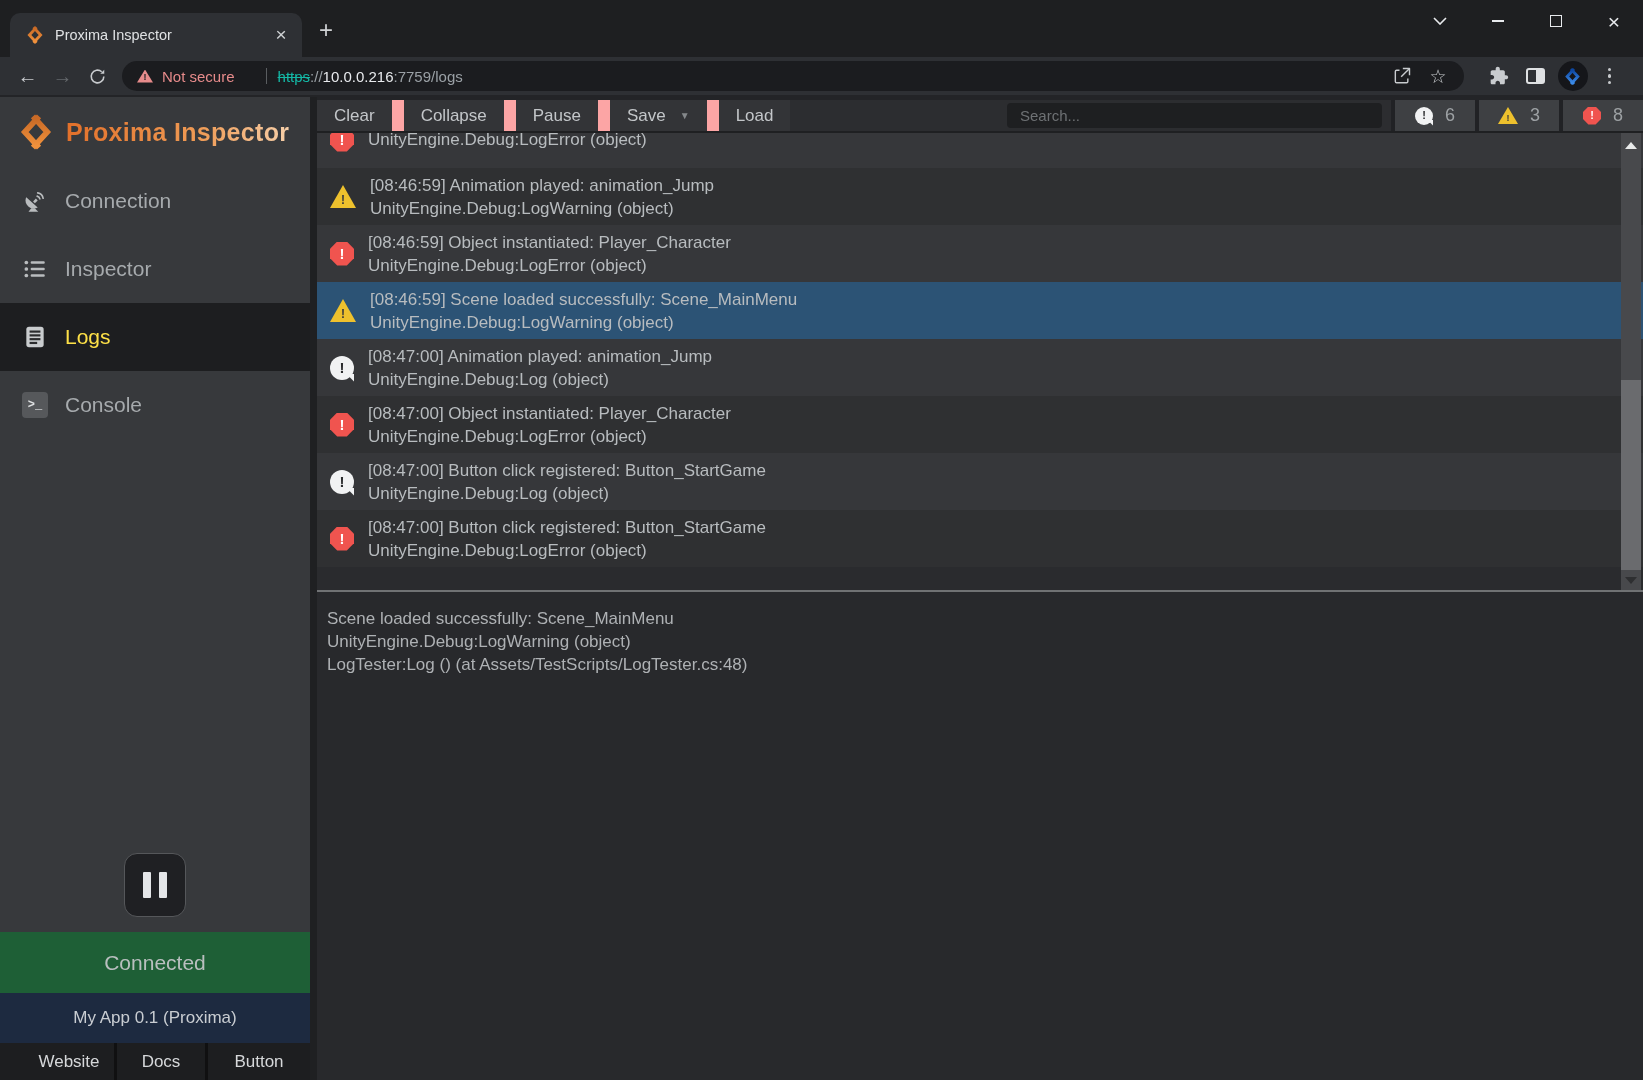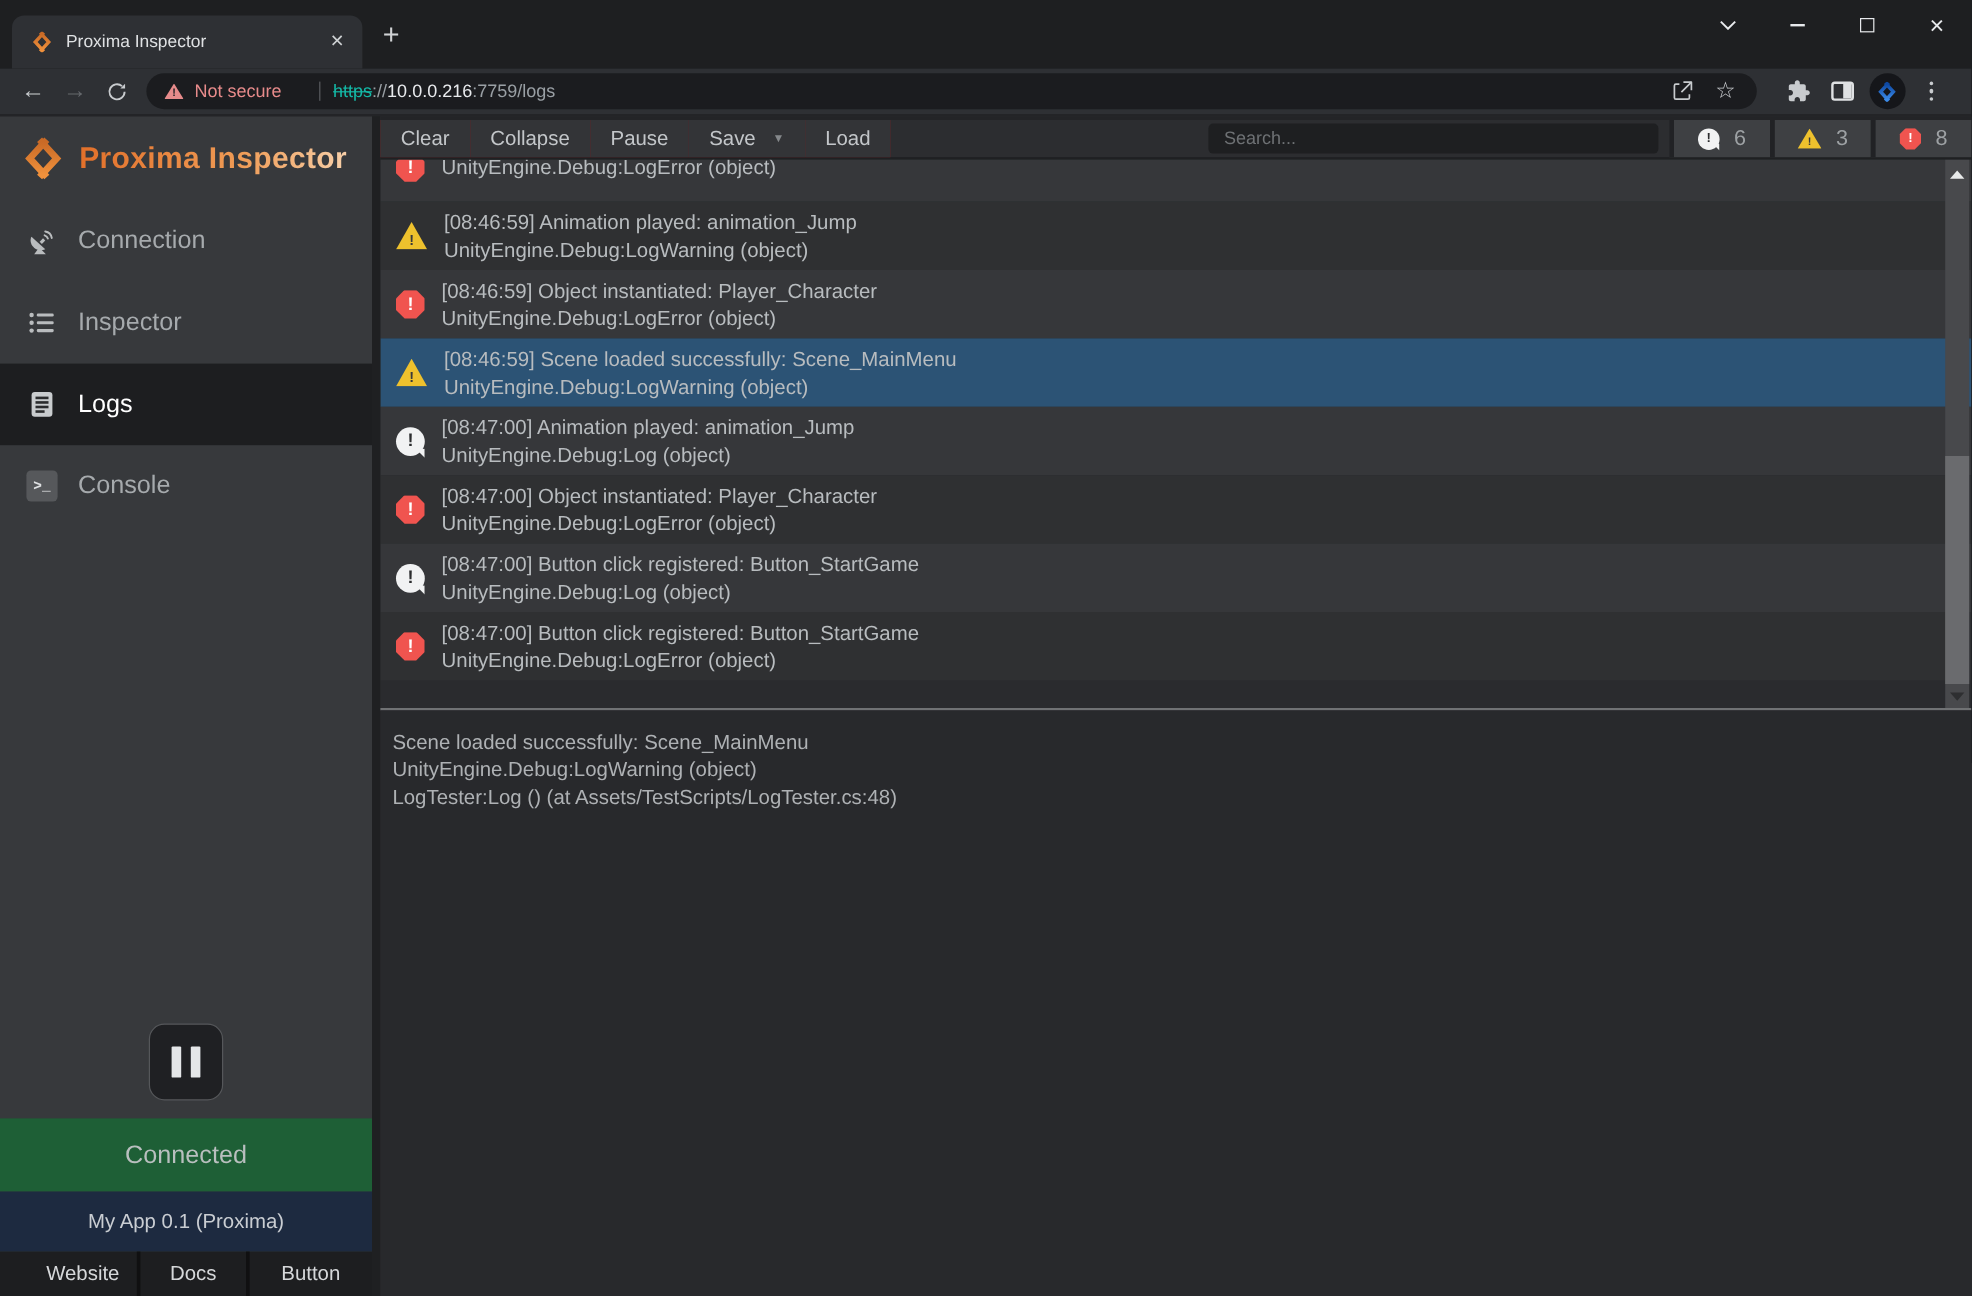--- a/index.html
+++ b/index.html
@@ -50,21 +50,21 @@
   .page { display:flex; height:985px; border-top:2px solid #232427; }
 
   
   .sidebar { width:310px; background:#37393c; display:flex; flex-direction:column; flex-shrink:0; }
   .logo-row { height:70px; display:flex; align-items:center; padding-left:18px; gap:12px; }
   .logo-text { font-size:25px; font-weight:bold; letter-spacing:.3px;
                background:linear-gradient(90deg,#e2702a 0%,#ef9b55 60%,#f7cfa8 100%);
                -webkit-background-clip:text; background-clip:text; color:transparent; }
   .nav-item { height:68px; display:flex; align-items:center; padding-left:22px; gap:17px;
               color:#a6aaad; font-size:21px; cursor:pointer; }
-  .nav-item.active { background:#1d1e20; color:#ffffff; }
+  .nav-item.active { background:#1d1e20; color:#fde047; }
   .nav-icon { width:26px; height:26px; display:flex; align-items:center; justify-content:center; flex-shrink:0; }
   .term-icon { width:26px; height:26px; border-radius:4px; background:#56585b; color:#dfe1e3;
                font-size:12px; font-weight:bold; display:flex; align-items:center; justify-content:center;
                font-family:"Liberation Mono","DejaVu Sans Mono",monospace; }
   .side-spacer { flex:1; }
   .pause-btn { width:62px; height:64px; border-radius:13px; background:#1f2023; border:1px solid #55575a;
                align-self:center; margin-bottom:15px; display:flex; align-items:center; justify-content:center; gap:8px; }
   .pause-btn i { width:8px; height:26px; background:#e4e6e8; border-radius:1px; }
   .connected-bar { height:61px; display:flex; align-items:center; justify-content:center;
                    font-size:21px; color:#b9bfbf; }
@@ -73,21 +73,21 @@
   .side-footer { height:37px; display:flex; background:#1d1e20; }
   .footer-link { display:flex; align-items:center; justify-content:center; color:#d6d8da; font-size:17px; }
   .footer-link:nth-child(1){ flex:0 0 117px; border-right:3px solid #101011;padding-left:24px; }
   .footer-link:nth-child(2){ flex:0 0 91px; border-right:3px solid #101011; }
   .footer-link:nth-child(3){ flex:1; }
 
   
   .content { flex:1; display:flex; flex-direction:column; background:#2a2b2e; border-left:7px solid #1f2022; min-width:0; }
   .toolbar { height:36px; background:#2c2d30; display:flex; align-items:stretch; border-top:3px solid #232427;
              border-bottom:2px solid #1f2022; }
-  .tb-buttons { display:flex; background:#7f1d1d; gap:0; }
+  .tb-buttons { display:flex; background:#fca5a5; gap:12px; }
   .tb-btn { border:none; background:#333437; color:#c3c6c9; font-size:17px; padding:0 17px;
             font-family:inherit; display:flex; align-items:center; gap:14px; cursor:pointer; }
   .caret { font-size:10px; color:#85888b; }
   .tb-spacer { flex:1; }
   .search { width:375px; height:25px; align-self:center; margin-right:9px; background:#1e1f21; border:none;
             border-radius:4px; padding:0 13px; color:#aeb1b4; font-size:15px; font-family:inherit; }
   .search::placeholder { color:#6e7174; }
   .counters { display:flex; }
   .counter { width:84px; background:#3e4043; border-left:4px solid #212225; display:flex;
              align-items:center; justify-content:center; gap:12px; color:#9da1a4; font-size:18px; cursor:pointer; }

